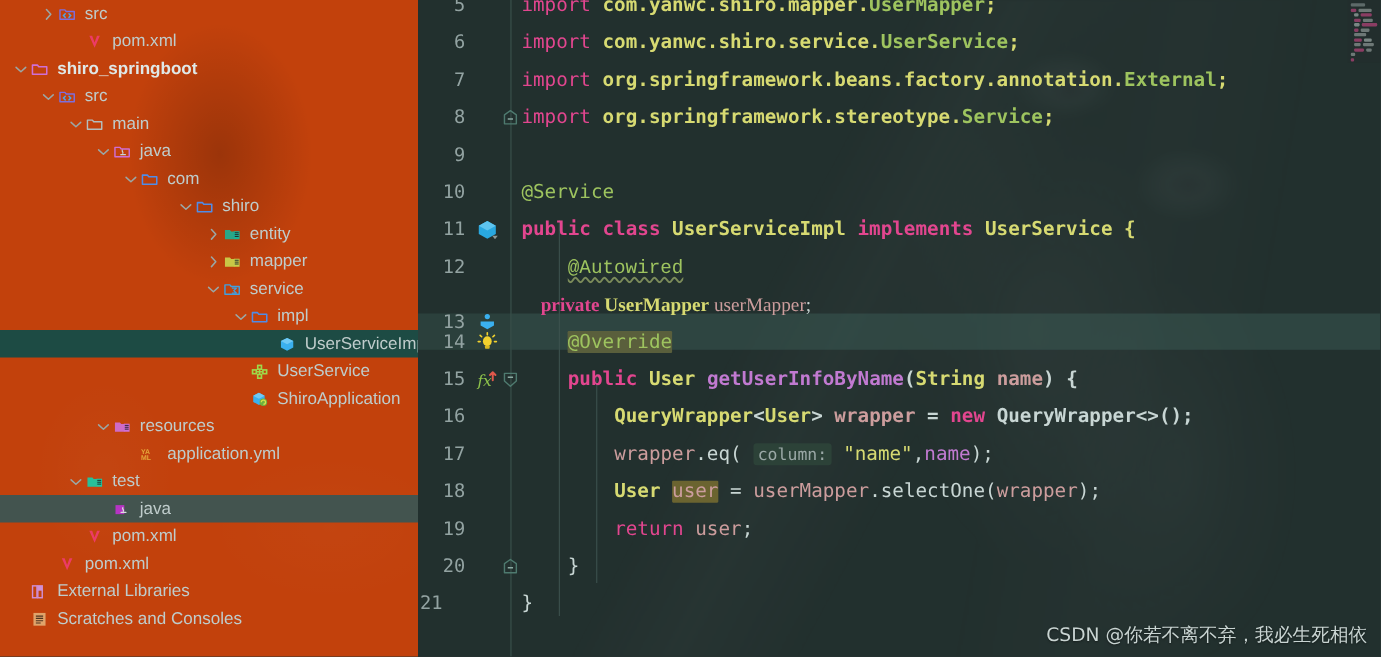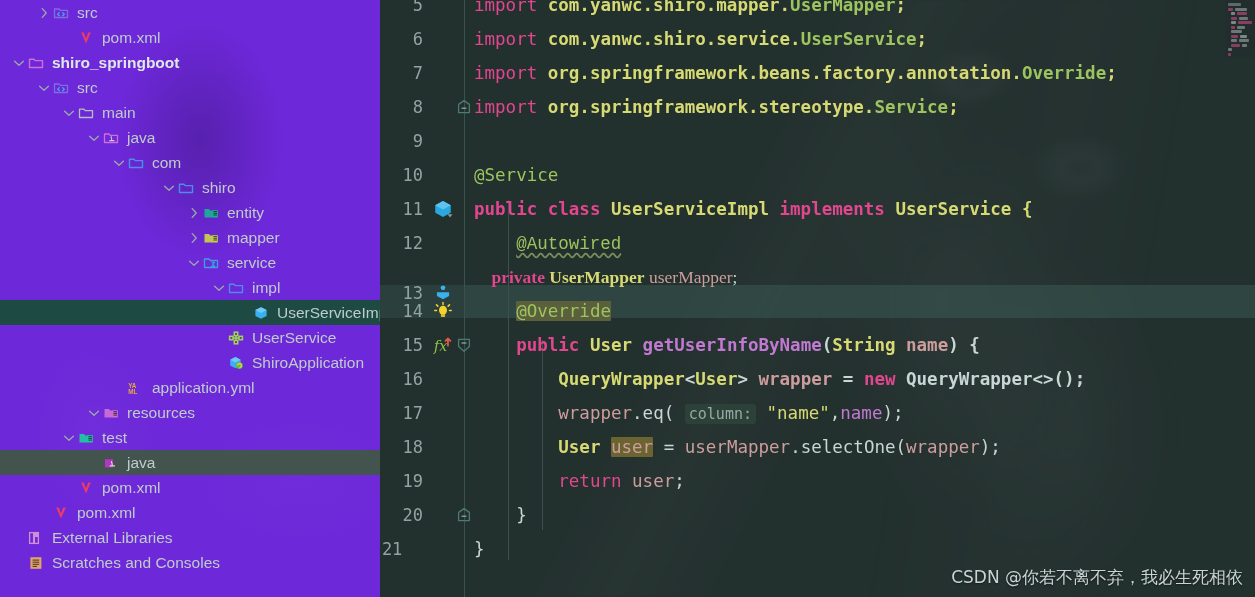--- a/index.html
+++ b/index.html
@@ -8,21 +8,21 @@
     overflow: hidden;
     background: #2b3a38;
     font-family: "Liberation Sans", sans-serif;
   }
   #app { position: relative; width: 1255px; height: 597px; display: flex; }
 
   
   #sidebar {
     position: relative;
     width: 380px; height: 597px;
-    background: #6d28d9;
+    background: #c2410c;
     overflow: hidden;
     flex: 0 0 380px;
   }
   
   #sidebar .wallpaper {
     position: absolute; inset: 0;
     background:
       radial-gradient(ellipse 120px 170px at 200px 140px, rgba(0,0,0,.20), transparent 70%),
       radial-gradient(ellipse 90px 120px at 95px 430px, rgba(255,255,255,.025), transparent 72%),
       radial-gradient(ellipse 150px 90px at 300px 480px, rgba(255,255,255,.02), transparent 75%);
@@ -395,45 +395,45 @@
             <svg width="16" height="16" viewBox="0 0 16 16">
               <path d="M7.4 2 L12.6 4.8 V10.4 L7.4 13.2 L2.2 10.4 V4.8 Z" fill="#3ab0ef"></path>
               <path d="M7.4 2 L12.6 4.8 L7.4 7.6 L2.2 4.8 Z" fill="#6fc9f5"></path>
               <circle cx="11.4" cy="10.6" r="3.4" fill="#6db33f"></circle>
               <path d="M9.6 10.6 a1.9 1.9 0 1 1 1.9 1.9" fill="none" stroke="#d7e04a" stroke-width="1.2"></path>
             </svg>
           </span>
           <span class="lbl">ShiroApplication</span>
         </div>
         <div class="row">
-          <span style="flex: 0 0 auto; width: 112px; height: 25px;"></span>
-          <span class="arrow"></span>
-          <span class="ico">
-            <svg width="16" height="16" viewBox="0 0 16 16">
-              <text x="0.2" y="7.6" font-family="Liberation Sans,sans-serif" font-size="6.3" font-weight="bold" fill="#e5a93c">YA</text>
-              <text x="0.2" y="13.6" font-family="Liberation Sans,sans-serif" font-size="6.3" font-weight="bold" fill="#e5a93c">ML</text>
-            </svg>
-          </span>
-          <span class="lbl">application.yml</span>
-        </div>
-        <div class="row">
           <span style="flex: 0 0 auto; width: 87px; height: 25px;"></span>
           <span class="arrow">
             <svg width="14" height="14" viewBox="0 0 16 16">
               <path d="M3 6 L8 10.5 L13 6" fill="none" stroke="#9aa7a6" stroke-width="1.6" stroke-linecap="round" stroke-linejoin="round"></path>
             </svg>
           </span>
           <span class="ico">
             <svg width="16" height="16" viewBox="0 0 16 16">
               <path d="M1.5 4 H6 L7.2 5.4 H10 V12.5 H1.5 Z" fill="#cf6fd6" opacity=".92"></path>
               <rect x="9.6" y="5.2" width="5.2" height="7.3" fill="#cf6fd6"></rect>
               <path d="M10.4 6.7h3.6M10.4 8.4h3.6M10.4 10.1h3.6" stroke="#2a2230" stroke-width="0.9"></path>
             </svg>
           </span>
           <span class="lbl">resources</span>
+        </div>
+        <div class="row">
+          <span style="flex: 0 0 auto; width: 112px; height: 25px;"></span>
+          <span class="arrow"></span>
+          <span class="ico">
+            <svg width="16" height="16" viewBox="0 0 16 16">
+              <text x="0.2" y="7.6" font-family="Liberation Sans,sans-serif" font-size="6.3" font-weight="bold" fill="#e5a93c">YA</text>
+              <text x="0.2" y="13.6" font-family="Liberation Sans,sans-serif" font-size="6.3" font-weight="bold" fill="#e5a93c">ML</text>
+            </svg>
+          </span>
+          <span class="lbl">application.yml</span>
         </div>
         <div class="row">
           <span style="flex: 0 0 auto; width: 62px; height: 25px;"></span>
           <span class="arrow">
             <svg width="14" height="14" viewBox="0 0 16 16">
               <path d="M3 6 L8 10.5 L13 6" fill="none" stroke="#9aa7a6" stroke-width="1.6" stroke-linecap="round" stroke-linejoin="round"></path>
             </svg>
           </span>
           <span class="ico">
             <svg width="16" height="16" viewBox="0 0 16 16">
@@ -601,21 +601,21 @@
         </div>
       </div>
     <div class="gutter-sep"></div>
 
     <div class="indent-guide" style="left:128px; top:200px; height:360px;"></div>
     <div class="indent-guide" style="left:162px; top:340px; height:190px;"></div>
 
     <div class="code" id="code">
         <div class="cline" style="top: -12px;"><span class="kw">import</span><span class="cls bold"> com.yanwc.shiro.mapper.</span><span class="anno bold">UserMapper</span><span class="cls bold">;</span></div>
         <div class="cline" style="top: 22px;"><span class="kw">import</span><span class="cls bold"> com.yanwc.shiro.service.</span><span class="anno bold">UserService</span><span class="cls bold">;</span></div>
-        <div class="cline" style="top: 56px;"><span class="kw">import</span><span class="cls bold"> org.springframework.beans.factory.annotation.</span><span class="anno bold">Override</span><span class="cls bold">;</span></div>
+        <div class="cline" style="top: 56px;"><span class="kw">import</span><span class="cls bold"> org.springframework.beans.factory.annotation.</span><span class="anno bold">External</span><span class="cls bold">;</span></div>
         <div class="cline" style="top: 90px;"><span class="kw">import</span><span class="cls bold"> org.springframework.stereotype.</span><span class="anno bold">Service</span><span class="cls bold">;</span></div>
         <div class="cline" style="top: 124px;"></div>
         <div class="cline" style="top: 158px;"><span class="anno">@Service</span></div>
         <div class="cline" style="top: 192px;"><span class="kw bold">public class </span><span class="cls bold">UserServiceImpl</span><span class="kw bold"> implements </span><span class="cls bold">UserService</span><span class="cls bold"> {</span></div>
         <div class="cline" style="top: 226px;"><span class="pun">    </span><span class="anno squiggle">@Autowired</span></div>
         <div class="cline" style="top: 260px; font-family: Liberation Serif, serif;"><span class="pun">    </span><span class="kw bold">private </span><span class="cls bold">UserMapper</span><span class="fld"> userMapper</span><span class="pun">;</span></div>
         <div class="cline" style="top: 294px;"><span class="pun">    </span><span class="anno ovr-hl">@Override</span></div>
         <div class="cline" style="top: 328px;"><span class="pun">    </span><span class="kw bold">public </span><span class="cls bold">User</span><span class="mth bold"> getUserInfoByName</span><span class="pun bold">(</span><span class="cls bold">String</span><span class="fld bold"> name</span><span class="pun bold">) {</span></div>
         <div class="cline" style="top: 362px;"><span class="pun">        </span><span class="cls bold">QueryWrapper</span><span class="pun bold">&lt;</span><span class="cls bold">User</span><span class="pun bold">&gt; </span><span class="fld bold">wrapper</span><span class="pun bold"> = </span><span class="kw bold">new </span><span class="pun bold">QueryWrapper</span><span class="pun bold">&lt;&gt;();</span></div>
         <div class="cline" style="top: 396px;"><span class="pun">        </span><span class="fld">wrapper</span><span class="pun">.</span><span class="pun">eq</span><span class="pun">( </span><span class="inlay">column:</span><span class="str"> "name"</span><span class="pun">,</span><span class="mth">name</span><span class="pun">);</span></div>

